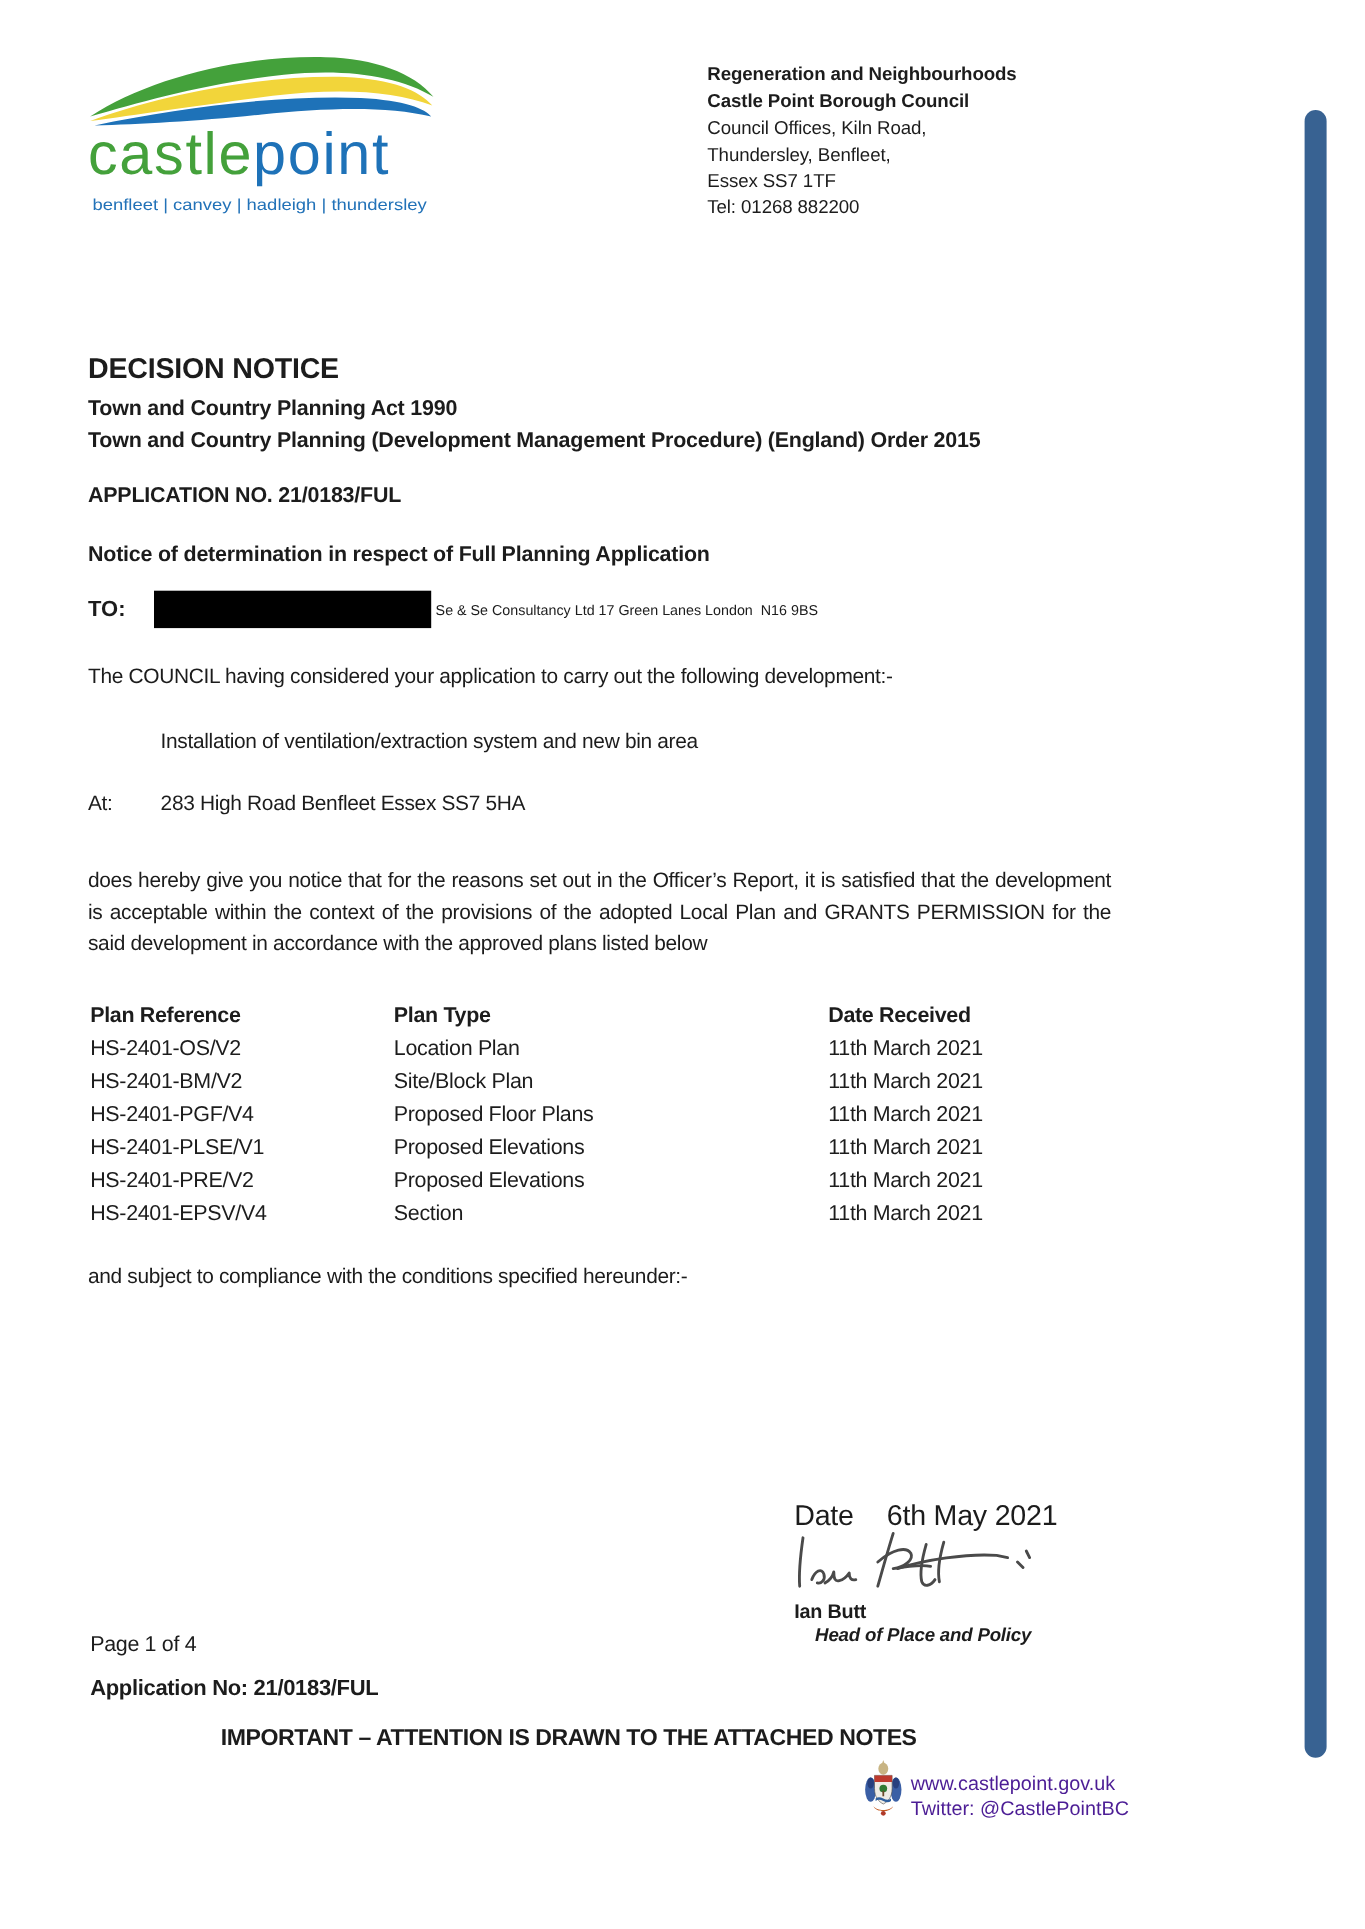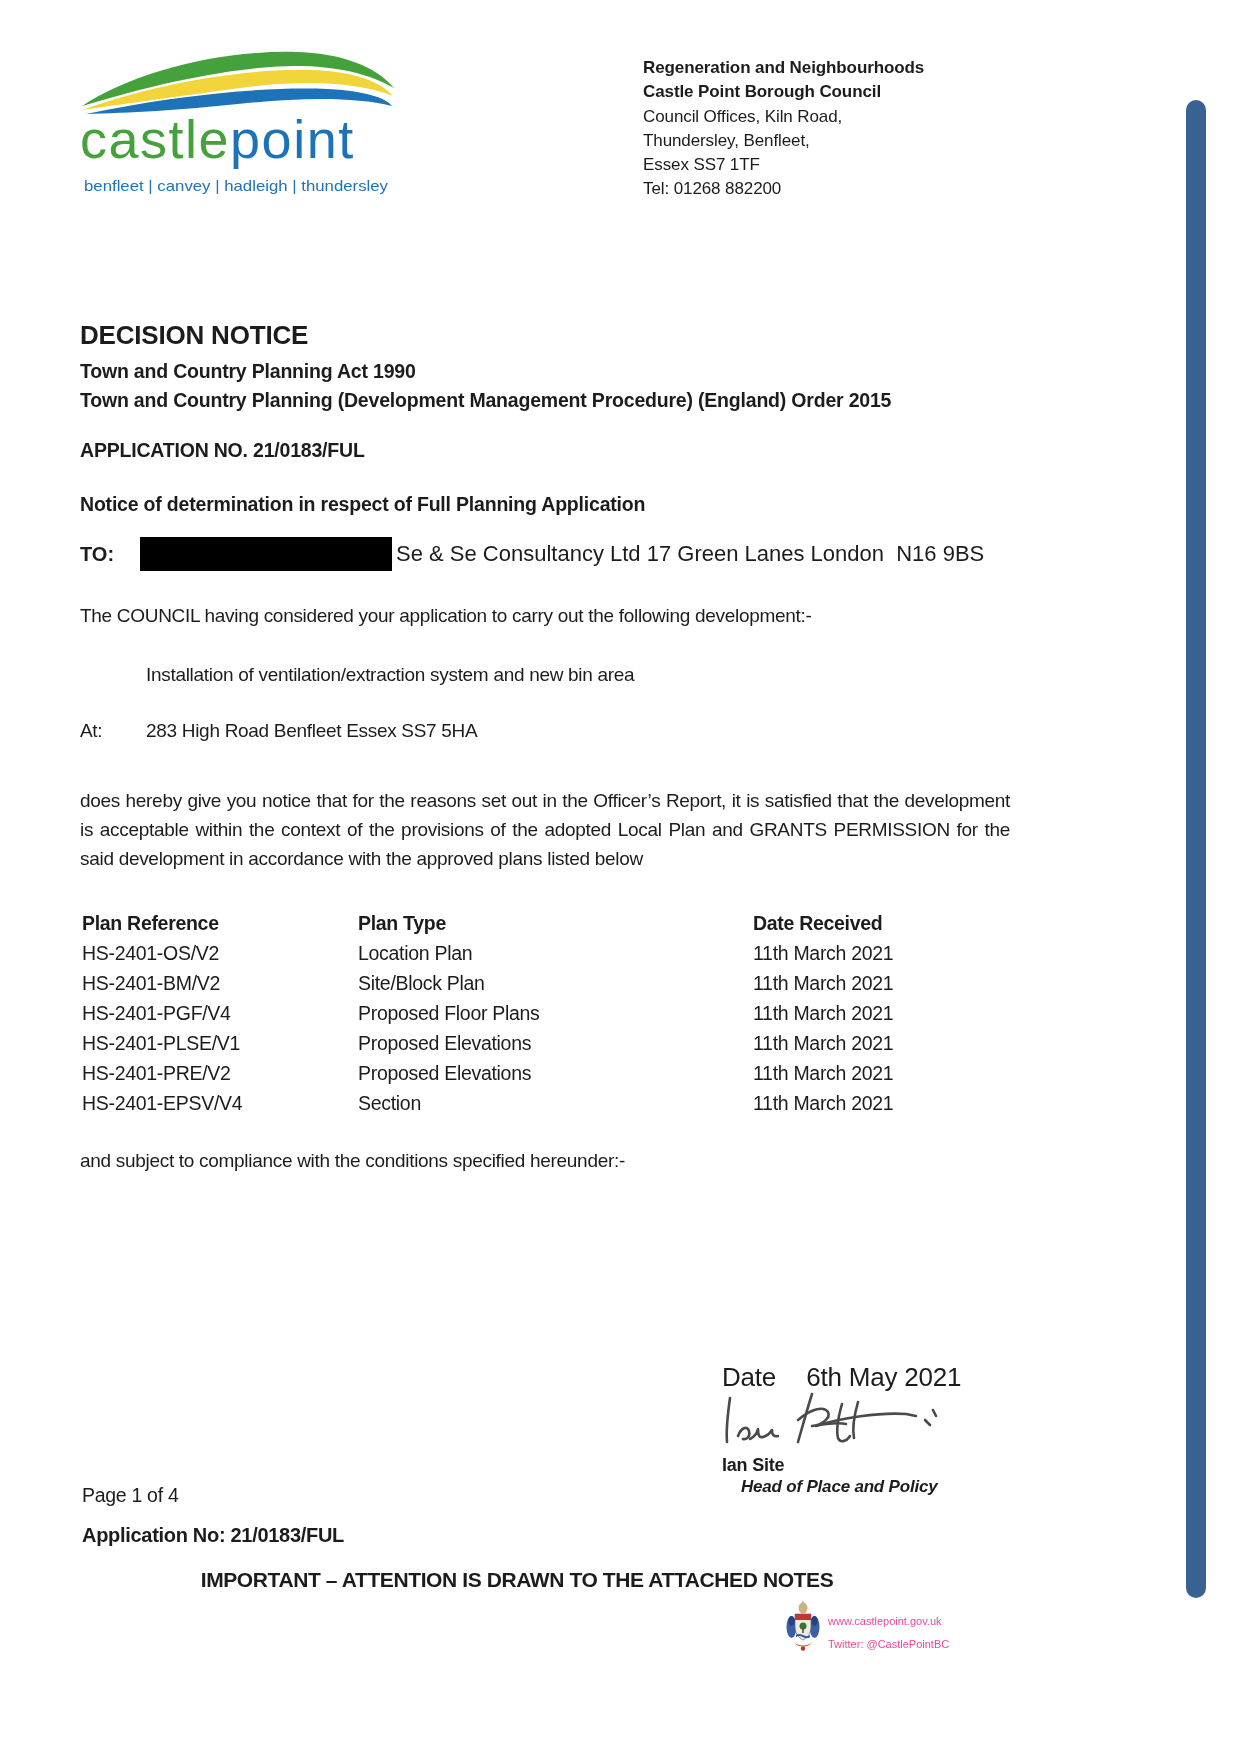--- a/index.html
+++ b/index.html
@@ -20,21 +20,21 @@
   .h-act{top:360px;font-size:19.5px;font-weight:700;}
   .h-order{top:389px;font-size:19.5px;font-weight:700;}
   .h-appno{top:439px;font-size:19.5px;font-weight:700;}
   .h-notice{top:493px;font-size:19.5px;font-weight:700;}
 
   
   .body-text{font-size:19px;letter-spacing:-0.3px;}
   .to-line{left:80px;top:535px;height:38px;display:flex;align-items:center;justify-content:space-between;}
   .to-label{font-weight:700;font-size:20px;width:60px;}
   .redaction{width:252px;height:34px;background:#000;}
-  .to-name{font-size:22px;margin-left:4px;white-space:pre;}
+  .to-name{font-size:13px;margin-left:4px;white-space:pre;}
   .intro{left:80px;top:605px;}
   .development{left:146px;top:664px;}
   .at-line{left:80px;top:720px;display:flex;}
   .at-label{width:66px;}
   .decision{left:80px;top:786px;width:930px;line-height:29px;text-align:justify;}
   .conditions{left:80px;top:1150px;}
 
   
   .plans{left:82px;top:908px;display:grid;grid-template-columns:276px 395px auto;
          font-size:19.5px;line-height:30px;letter-spacing:-0.3px;}
@@ -45,21 +45,21 @@
   .date-line .gap{width:30px;}
   .signature{left:720px;top:1390px;}
   .signatory{left:722px;top:1455px;font-size:18px;font-weight:700;letter-spacing:-0.2px;}
   .signatory-title{left:722px;top:1477px;font-size:17px;font-weight:700;font-style:italic;letter-spacing:-0.2px;margin-left:19px;}
 
   
   .page-number{left:82px;top:1468px;font-size:19.5px;letter-spacing:-0.3px;margin-top:16px;}
   .app-no{left:82px;top:1524px;font-size:20px;font-weight:700;letter-spacing:-0.3px;}
   .important{left:80px;top:1568px;width:874px;text-align:center;font-size:21px;font-weight:700;letter-spacing:-0.4px;}
   .crest{left:786px;top:1600px;}
-  .weblinks{left:828px;top:1610px;font-size:11px;line-height:23px;color:#ec4899;}
+  .weblinks{left:828px;top:1610px;font-size:18px;line-height:23px;color:#4c1d95;}
 </style>
 </head>
 <body>
 
 <div class="page">
 
   <svg class="abs" style="left:78px;top:44px;" width="318" height="152" viewBox="0 0 318 152">
     <g>
       <path fill="#44A13B" d="M4,62 C56,28 140,6 218,8 C262,9 298,22 316,44 C284,25 236,18 180,24 C112,31 52,48 4,62 Z"></path>
       <path fill="#F2D53A" d="M4,66 C70,42 160,24 236,26 C278,28 303,38 315,52 C280,38 228,36 170,43 C108,51 48,60 4,66 Z"></path>
@@ -146,21 +146,21 @@
       <path d="M92,4 C87,20 82,38 78,52"></path>
       <path d="M78,30 C92,18 104,16 108,22 C111,28 102,35 92,36 C104,34 118,32 126,34"></path>
       <path d="M122,14 C118,28 116,40 118,48 C120,53 126,52 130,46"></path>
       <path d="M138,12 C134,26 132,38 134,48"></path>
       <path d="M96,36 C120,28 160,22 186,24 L196,26"></path>
       <path d="M205,30 l5,5"></path>
       <path d="M213,20 c1,2 2,4 3,6"></path>
     </g>
   </svg>
 
-  <div class="abs signatory">Ian Site</div>
+  <div class="abs signatory">Ian Butt</div>
   <div class="abs signatory-title">Head of Place and Policy</div>
 
   <div class="abs page-number">Page 1 of 4</div>
   <div class="abs app-no">Application No: 21/0183/FUL</div>
   <div class="abs important">IMPORTANT – ATTENTION IS DRAWN TO THE ATTACHED NOTES</div>
 
   <svg class="abs crest" width="34" height="52" viewBox="0 0 34 52">
     <path d="M17,0 l1.8,5 -3.6,0 Z" fill="#C8B483"></path>
     <ellipse cx="17" cy="8" rx="4.5" ry="5.5" fill="#C8B483"></ellipse>
     <ellipse cx="5.5" cy="27" rx="5" ry="11" fill="#3A5FA5"></ellipse>

